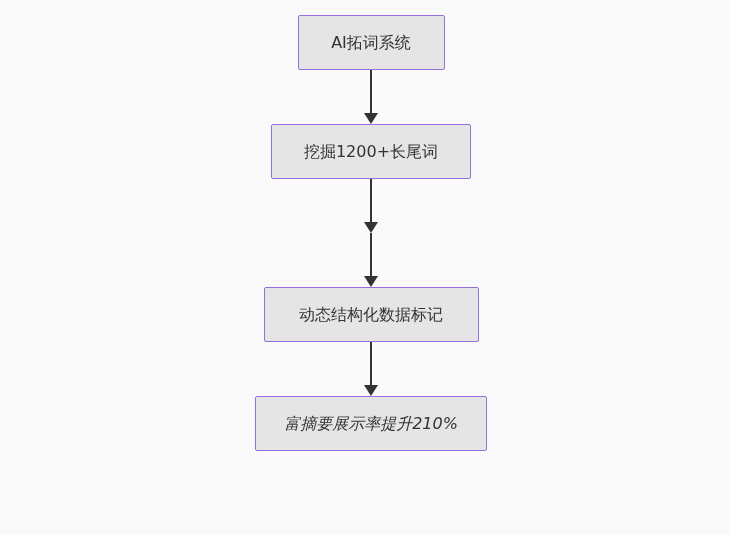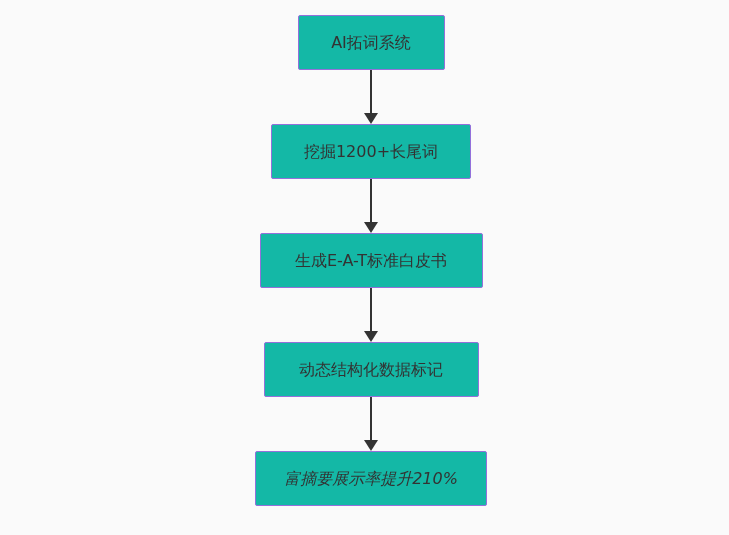--- a/index.html
+++ b/index.html
@@ -24,21 +24,21 @@
     display: flex;
     flex-direction: column;
     align-items: center;
   }
   .flow-node {
     box-sizing: border-box;
     height: 55px;
     display: flex;
     align-items: center;
     justify-content: center;
-    background: #14b8a6;
+    background: #e5e5e5;
     border: 1px solid #9370db;
     border-radius: 2px;
     color: #333333;
     font-size: 16px;
     line-height: 1;
     white-space: nowrap;
   }
   .node-1 { width: 147px; }
   .node-2 { width: 200px; }
   .node-3 { width: 223px; }
@@ -77,21 +77,20 @@
       <div class="arrow-head"></div>
     </div>
 
     <div class="flow-node node-2">挖掘1200+长尾词</div>
 
     <div class="arrow-connector">
       <div class="arrow-line"></div>
       <div class="arrow-head"></div>
     </div>
 
-    <div class="flow-node node-3">生成E-A-T标准白皮书</div>
 
     <div class="arrow-connector">
       <div class="arrow-line"></div>
       <div class="arrow-head"></div>
     </div>
 
     <div class="flow-node node-4">动态结构化数据标记</div>
 
     <div class="arrow-connector">
       <div class="arrow-line"></div>

